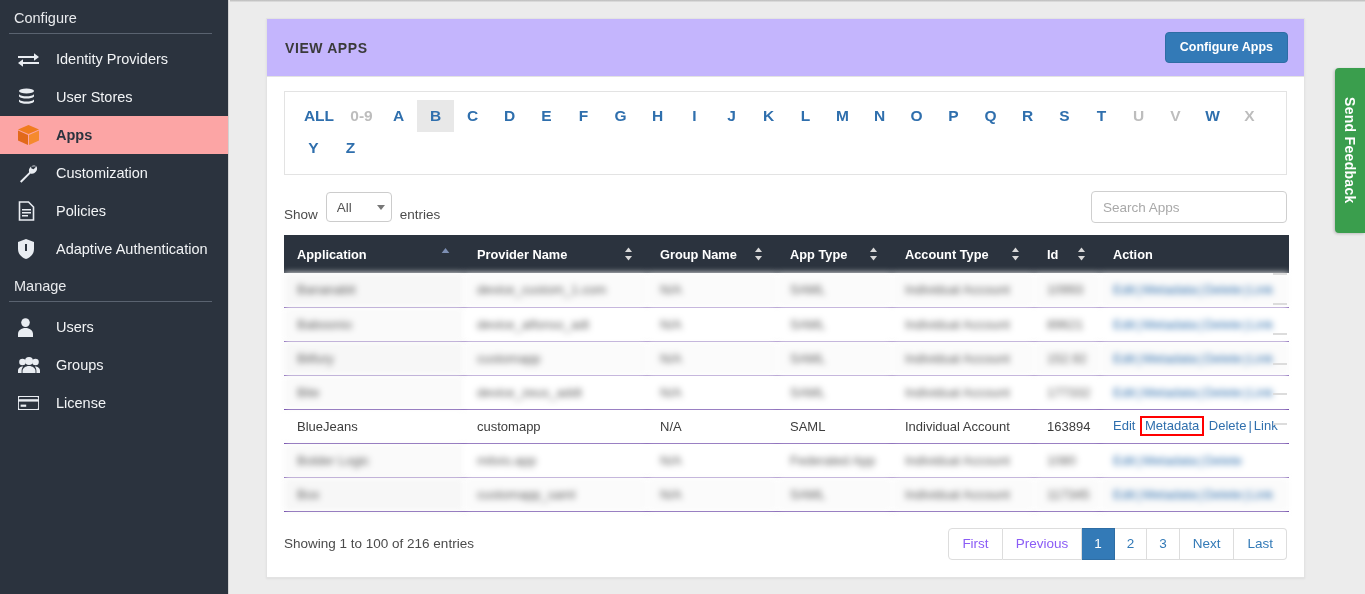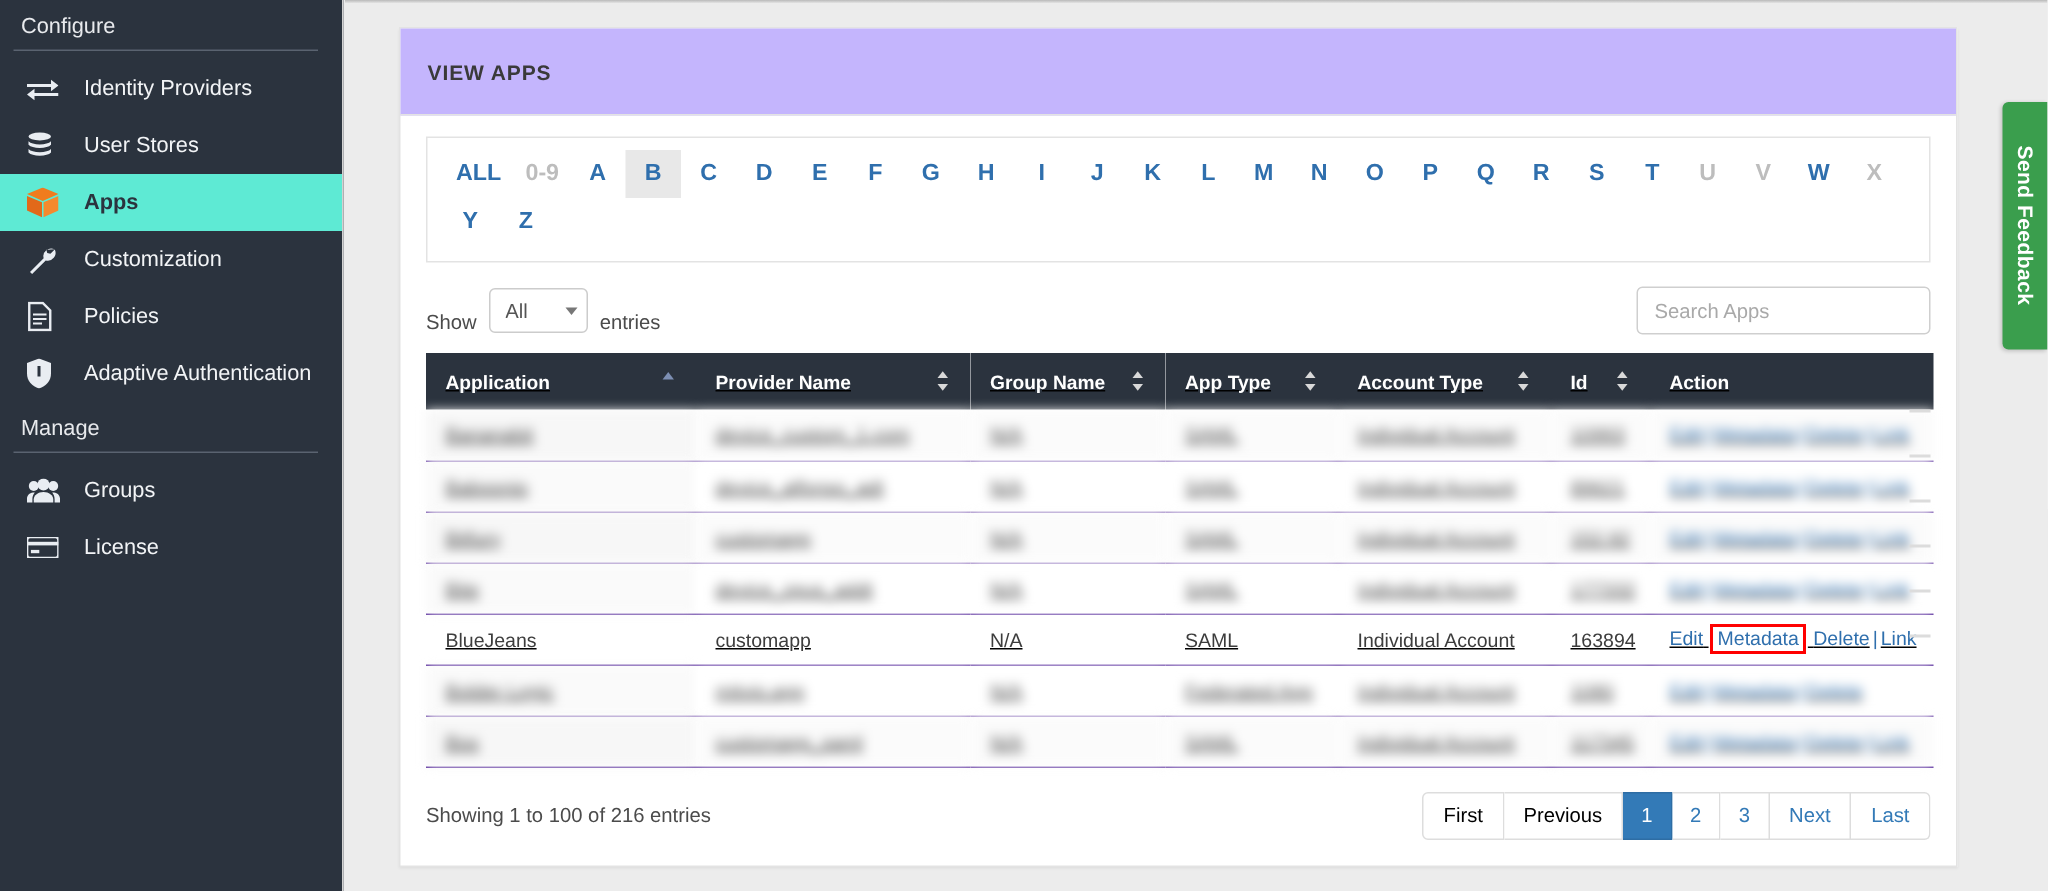--- a/index.html
+++ b/index.html
@@ -38,21 +38,21 @@
     cursor: pointer;
     user-select: none;
   }
   .nav-item .ico {
     width: 26px; height: 20px;
     display: flex; align-items: center; justify-content: flex-start;
     margin-right: 12px;
     flex: 0 0 26px;
   }
   .nav-item.active {
-    background: #5eead4;
+    background: #fca5a5;
     color: #2b333e;
     font-weight: bold;
   }
   .nav-item.first { height: 44px; margin-top: 7px; }
   .nav-section {
     color: #e8eaed;
     font-size: 14.5px;
     padding: 10px 0 7px 14px;
   }
   .nav-rule {
@@ -156,21 +156,21 @@
     padding: 0 11px;
     font-size: 13.5px;
     font-family: "Liberation Sans", sans-serif;
     color: #444;
     outline: none;
   }
   .search-input::placeholder { color: #a9a9a9; }
 
   
   .table-wrap { margin-top: 12px; position: relative; }
-  table { width: 100%; border-collapse: collapse; table-layout: fixed; text-decoration: underline; }
+  table { width: 100%; border-collapse: collapse; table-layout: fixed; }
   thead tr { background: #2b333e; height: 38px; }
   thead th {
     color: #ffffff;
     font-size: 12.8px;
     font-weight: bold;
     text-align: left;
     padding: 0 0 0 13px;
     position: relative;
     white-space: nowrap;
   }
@@ -236,21 +236,21 @@
     padding: 7px 13px;
     cursor: pointer;
     line-height: 1.25;
   }
   .pg:first-child { border-left: 1px solid #ddd; border-radius: 4px 0 0 4px; }
   .pg:last-child  { border-radius: 0 4px 4px 0; }
   .pg.num { padding: 7px 12px; }
   .pg.active {
     background: #337ab7; border-color: #2e6da4; color: #fff;
   }
-  .pg.muted { color: #000000; }
+  .pg.muted { color: #8b5cf6; }
 
   
   .feedback {
     position: absolute;
     right: 0; top: 68px;
     width: 30px; height: 165px;
     background: #3a9e4d;
     border-radius: 4px 0 0 4px;
     color: #fff;
     font-size: 14px; font-weight: bold;
@@ -325,20 +325,29 @@
             <path fill="#e9edf2" d="M8 0l8 3v7c0 5-3.4 8.4-8 10C3.4 18.4 0 15 0 10V3z"></path>
             <path fill="#2b333e" d="M7 5h2v7H7z"></path>
           </svg>
         </span>
         <span>Adaptive Authentication</span>
       </div>
       <div class="nav-section">Manage</div>
       <div class="nav-rule"></div>
       <div class="nav-item">
         <span class="ico">
+          <svg width="15" height="19" viewBox="0 0 15 19">
+            <circle cx="7.5" cy="4.6" r="4.3" fill="#e9edf2"></circle>
+            <path fill="#e9edf2" d="M7.5 10C3.3 10 0 12.6 0 15.8V19h15v-3.2c0-3.2-3.3-5.8-7.5-5.8z"></path>
+          </svg>
+        </span>
+        <span>Users</span>
+      </div>
+      <div class="nav-item">
+        <span class="ico">
           <svg width="22" height="17" viewBox="0 0 22 17">
             <circle cx="4.5" cy="5" r="3.3" fill="#e9edf2"></circle>
             <circle cx="17.5" cy="5" r="3.3" fill="#e9edf2"></circle>
             <circle cx="11" cy="4" r="4" fill="#e9edf2"></circle>
             <path fill="#e9edf2" d="M11 9c-3.6 0-6.5 2.2-6.5 4.9V16h13v-2.1C17.5 11.2 14.6 9 11 9z"></path>
             <path fill="#e9edf2" d="M4 9.4C1.6 9.8 0 11.4 0 13.4V16h3.6v-2.1c0-1.7.6-3.3 1.6-4.5zM18 9.4c2.4.4 4 2 4 4v2.6h-3.6v-2.1c0-1.7-.6-3.3-1.6-4.5z"></path>
           </svg>
         </span>
         <span>Groups</span>
       </div>
@@ -351,20 +360,21 @@
           </svg>
         </span>
         <span>License</span>
       </div>
     </nav>
 
   <section class="card">
 
     <div class="card-header">
       <div class="card-title">VIEW APPS</div>
+      <button class="btn-primary">Configure Apps</button>
     </div>
 
     <div class="card-body">
 
       <div class="alpha-box" id="alpha-box">
           <div class="alpha all">ALL</div>
           <div class="alpha disabled">0-9</div>
           <div class="alpha">A</div>
           <div class="alpha selected">B</div>
           <div class="alpha">C</div>

